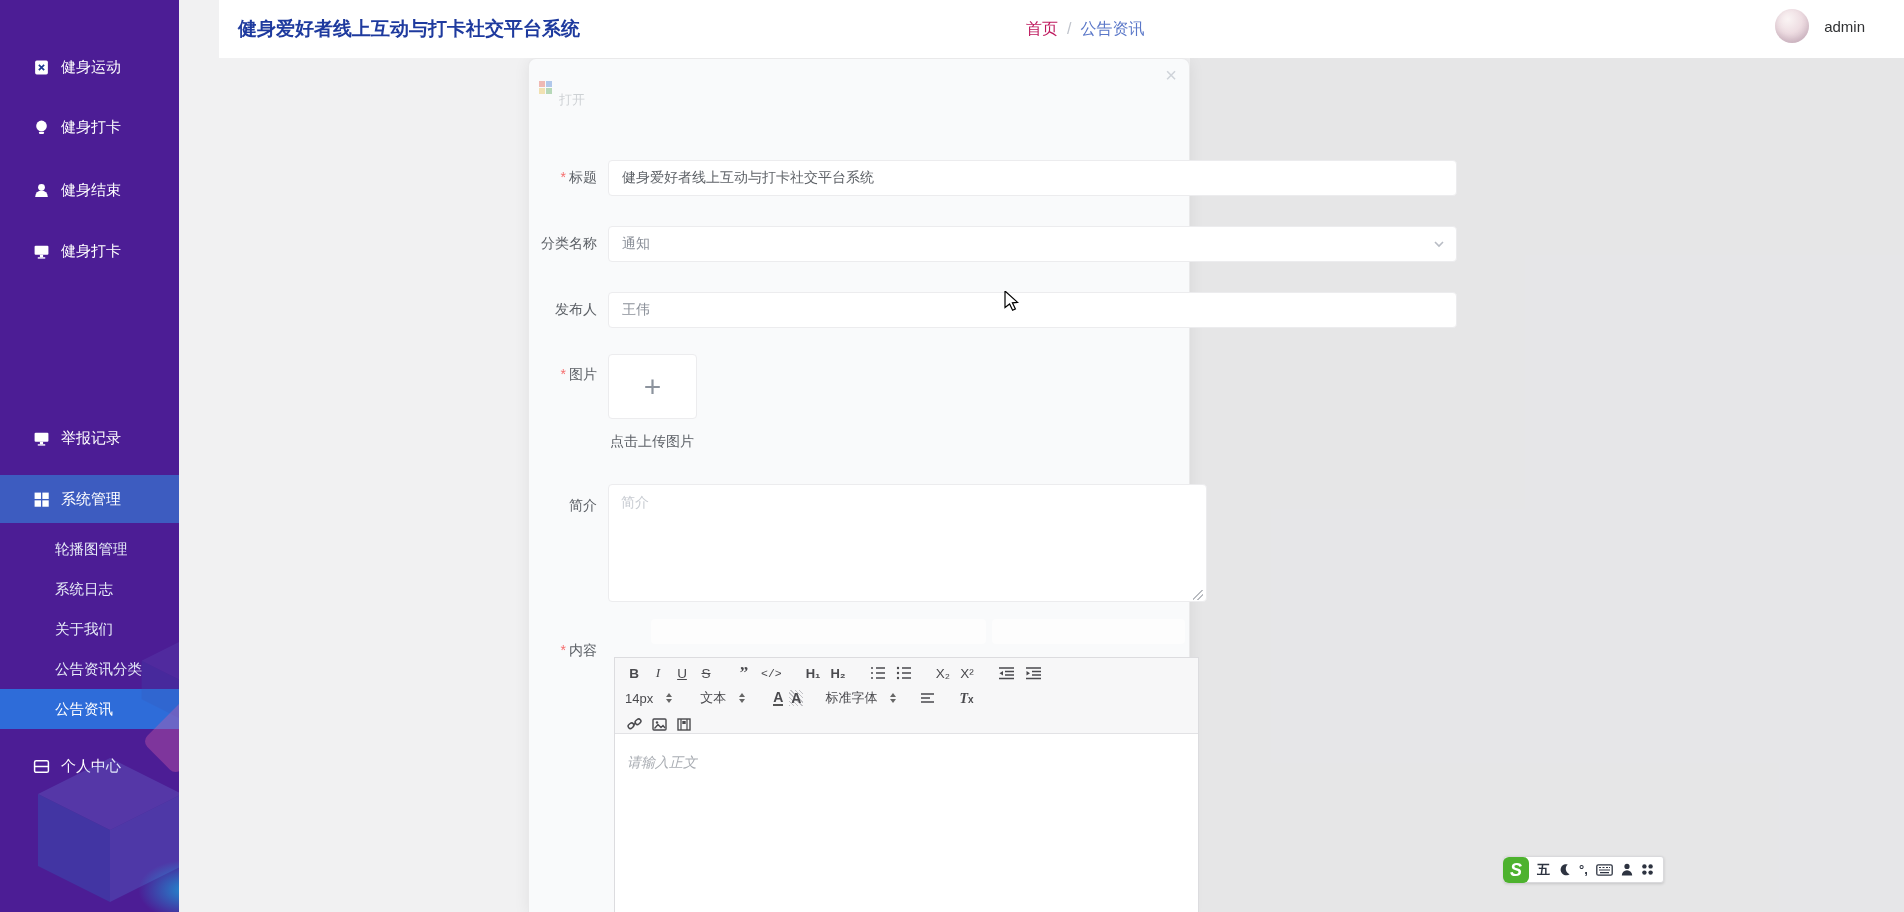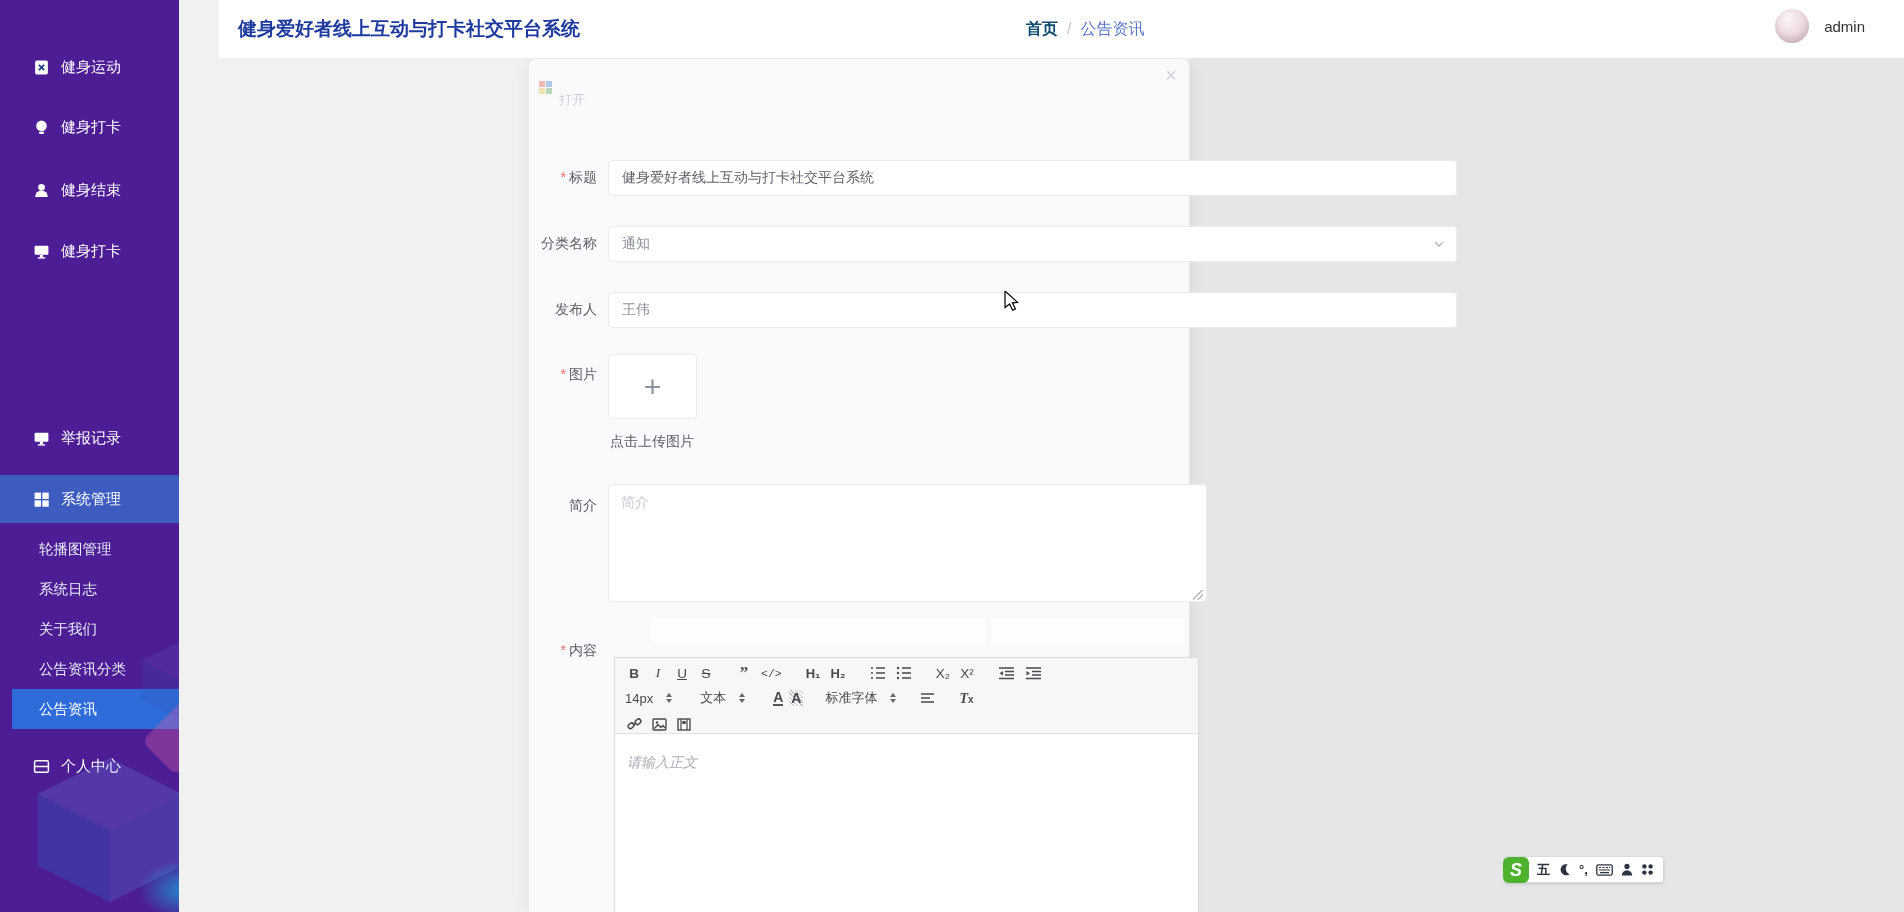--- a/index.html
+++ b/index.html
@@ -4,40 +4,40 @@
 <style>
   * { margin:0; padding:0; box-sizing:border-box; }
   html,body { width:1904px; height:912px; overflow:hidden; font-family:"Liberation Sans", sans-serif; background:#f1f1f2; }
   .app { position:relative; width:1904px; height:912px; }
 
   
   .sidebar { position:absolute; left:0; top:0; width:179px; height:912px; background:#4c1d95; overflow:hidden; z-index:6; }
   .side-item { position:absolute; left:0; width:219px; height:48px; display:flex; align-items:center; padding-left:33px; color:#ffffff; font-size:15px; cursor:pointer; }
   .side-item .ic { width:17px; height:17px; margin-right:11px; display:inline-flex; align-items:center; justify-content:center; flex:0 0 17px; }
   .side-item .ic svg { width:17px; height:17px; }
-  .side-sub { position:absolute; left:12px; width:219px; height:40px; display:flex; align-items:center; padding-left:27px; color:#e7ecf8; font-size:14.5px; cursor:pointer; }
+  .side-sub { position:absolute; left:0; width:219px; height:40px; display:flex; align-items:center; padding-left:55px; color:#e7ecf8; font-size:14.5px; cursor:pointer; }
   .active-parent { background:#3d5cc0; }
   .active-sub { background:#2e6cd9; color:#ffffff; }
   .stripe { position:absolute; right:0; top:0; width:6px; height:100%; background:#1ee0f0; }
   
   .deco { position:absolute; pointer-events:none; }
   .cube { width:150px; height:150px; left:35px; top:755px; }
   .cube .f { position:absolute; width:100%; height:100%; }
   .f-top { clip-path:polygon(50% 2%, 98% 26%, 50% 50%, 2% 26%); background:rgba(120,150,230,0.22); }
   .f-left { clip-path:polygon(2% 26%, 50% 50%, 50% 98%, 2% 74%); background:rgba(55,85,180,0.45); }
   .f-right { clip-path:polygon(98% 26%, 50% 50%, 50% 98%, 98% 74%); background:rgba(85,115,205,0.32); }
   .cube2 { width:80px; height:80px; left:140px; top:640px; opacity:.5; }
   .pink-diamond { width:48px; height:66px; left:158px; top:702px; background:rgba(208,92,168,0.38); transform:rotate(45deg); border-radius:8px; }
   .cyan-glow { width:110px; height:70px; left:130px; top:855px; background:radial-gradient(closest-side, rgba(0,228,255,0.55), rgba(0,228,255,0) 85%); }
 
   
   .topbar { position:absolute; left:219px; top:0; width:1685px; height:58px; background:#ffffff; z-index:4; }
   .app-title { position:absolute; left:19px; top:0; height:58px; line-height:58px; font-size:19px; font-weight:bold; color:#1e3a9e; white-space:nowrap; }
   .crumbs { position:absolute; left:807px; top:0; height:58px; display:flex; align-items:center; gap:9px; font-size:16px; }
-  .crumb-home { color:#0c4a6e; font-weight:bold; cursor:pointer; }
+  .crumb-home { color:#be185d; font-weight:normal; cursor:pointer; }
   .crumb-sep { color:#c0c4cc; }
   .crumb-cur { color:#5a77c8; cursor:pointer; }
   .userbox { position:absolute; right:39px; top:0; height:52px; display:flex; align-items:center; gap:15px; }
   .avatar { width:34px; height:34px; border-radius:50%; cursor:pointer;
             background:radial-gradient(circle at 38% 30%, #faf4f4 0%, #eedde2 45%, #d9c3cd 80%, #cbb4c0 100%);
             box-shadow:inset 0 -4px 6px rgba(150,120,140,.25); }
   .username { font-size:15px; color:#303133; cursor:pointer; }
 
   
   .content { position:absolute; left:219px; top:58px; width:1685px; height:854px; background:#f1f1f2; z-index:1; }

